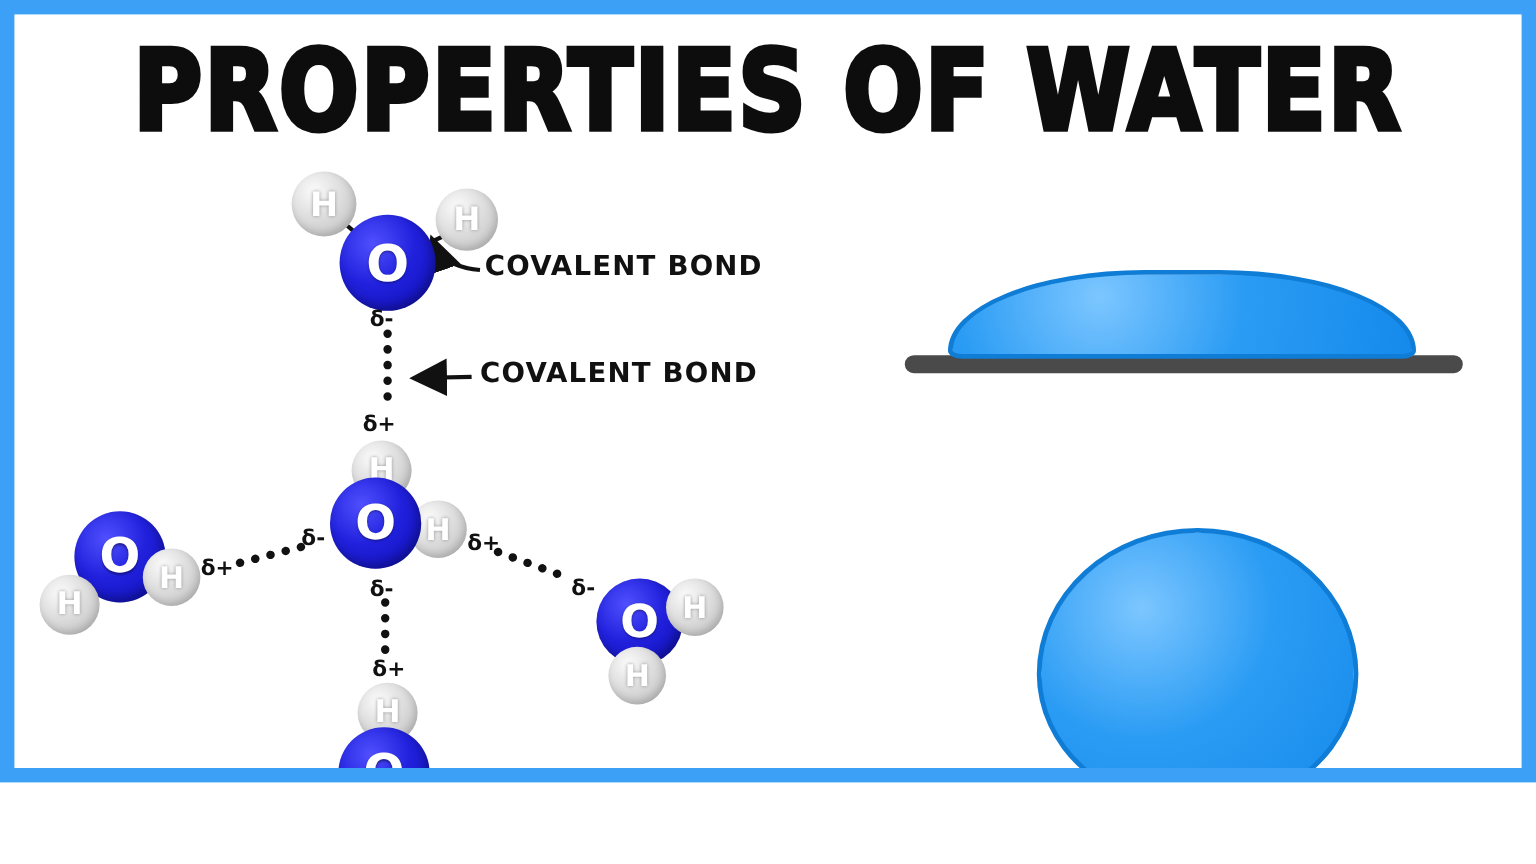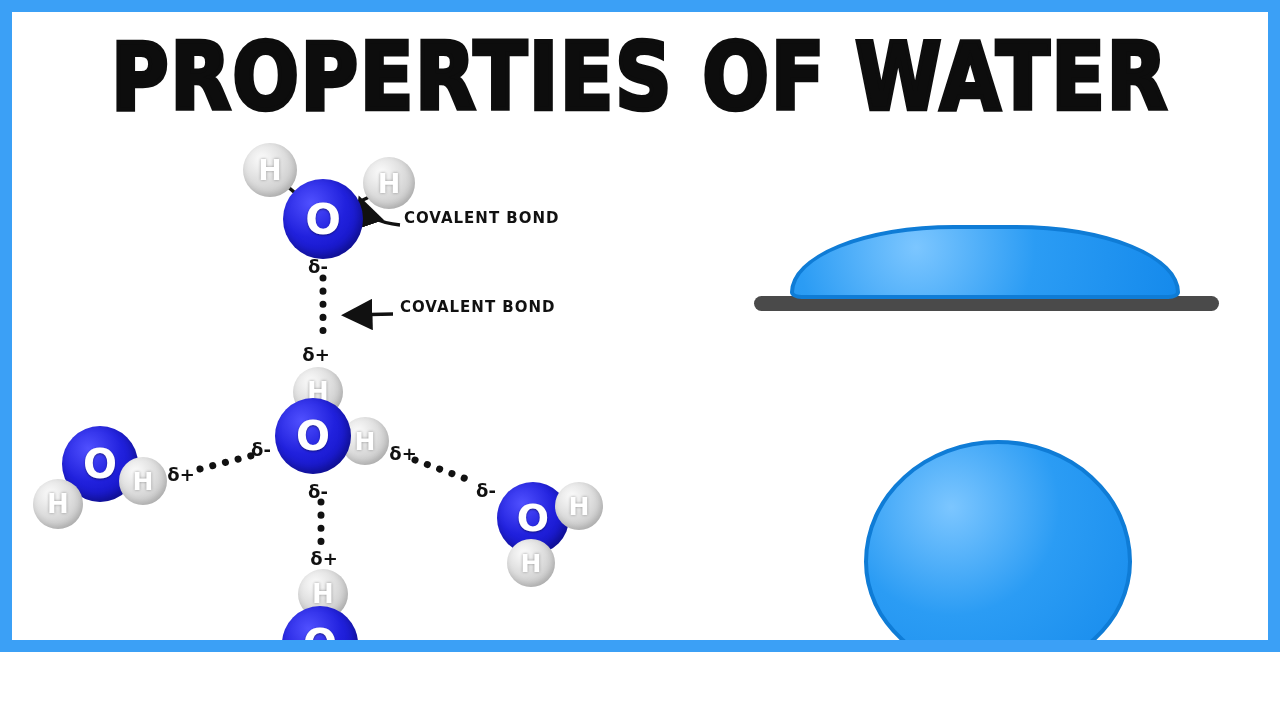--- a/index.html
+++ b/index.html
@@ -43,21 +43,21 @@
     box-shadow:inset -2px -3px 6px rgba(0,0,0,.15);
     color:#ffffff; text-shadow:0 0 3px #8f8f8f;
   }
 
   .charge {
     position:absolute; transform:translate(-50%,-50%);
     font-weight:bold; font-size:18px; color:#111; z-index:3; white-space:nowrap;
   }
 
   .bond-label {
-    position:absolute; font-weight:bold; font-size:15px;
+    position:absolute; font-weight:bold; font-size:23px;
     letter-spacing:1px; color:#111; z-index:4; white-space:nowrap;
   }
   #covalent-label { left:392px; top:197px; }
   #hydrogen-label { left:388px; top:286px; }
 
   .surface { position:absolute; background:#4a4a4a; border-radius:8px; height:15px; z-index:1; }
   #surface-top    { left:742px; top:284px; width:465px; }
   #surface-bottom { left:740px; top:654px; width:467px; height:16px; }
 
   .droplet {

